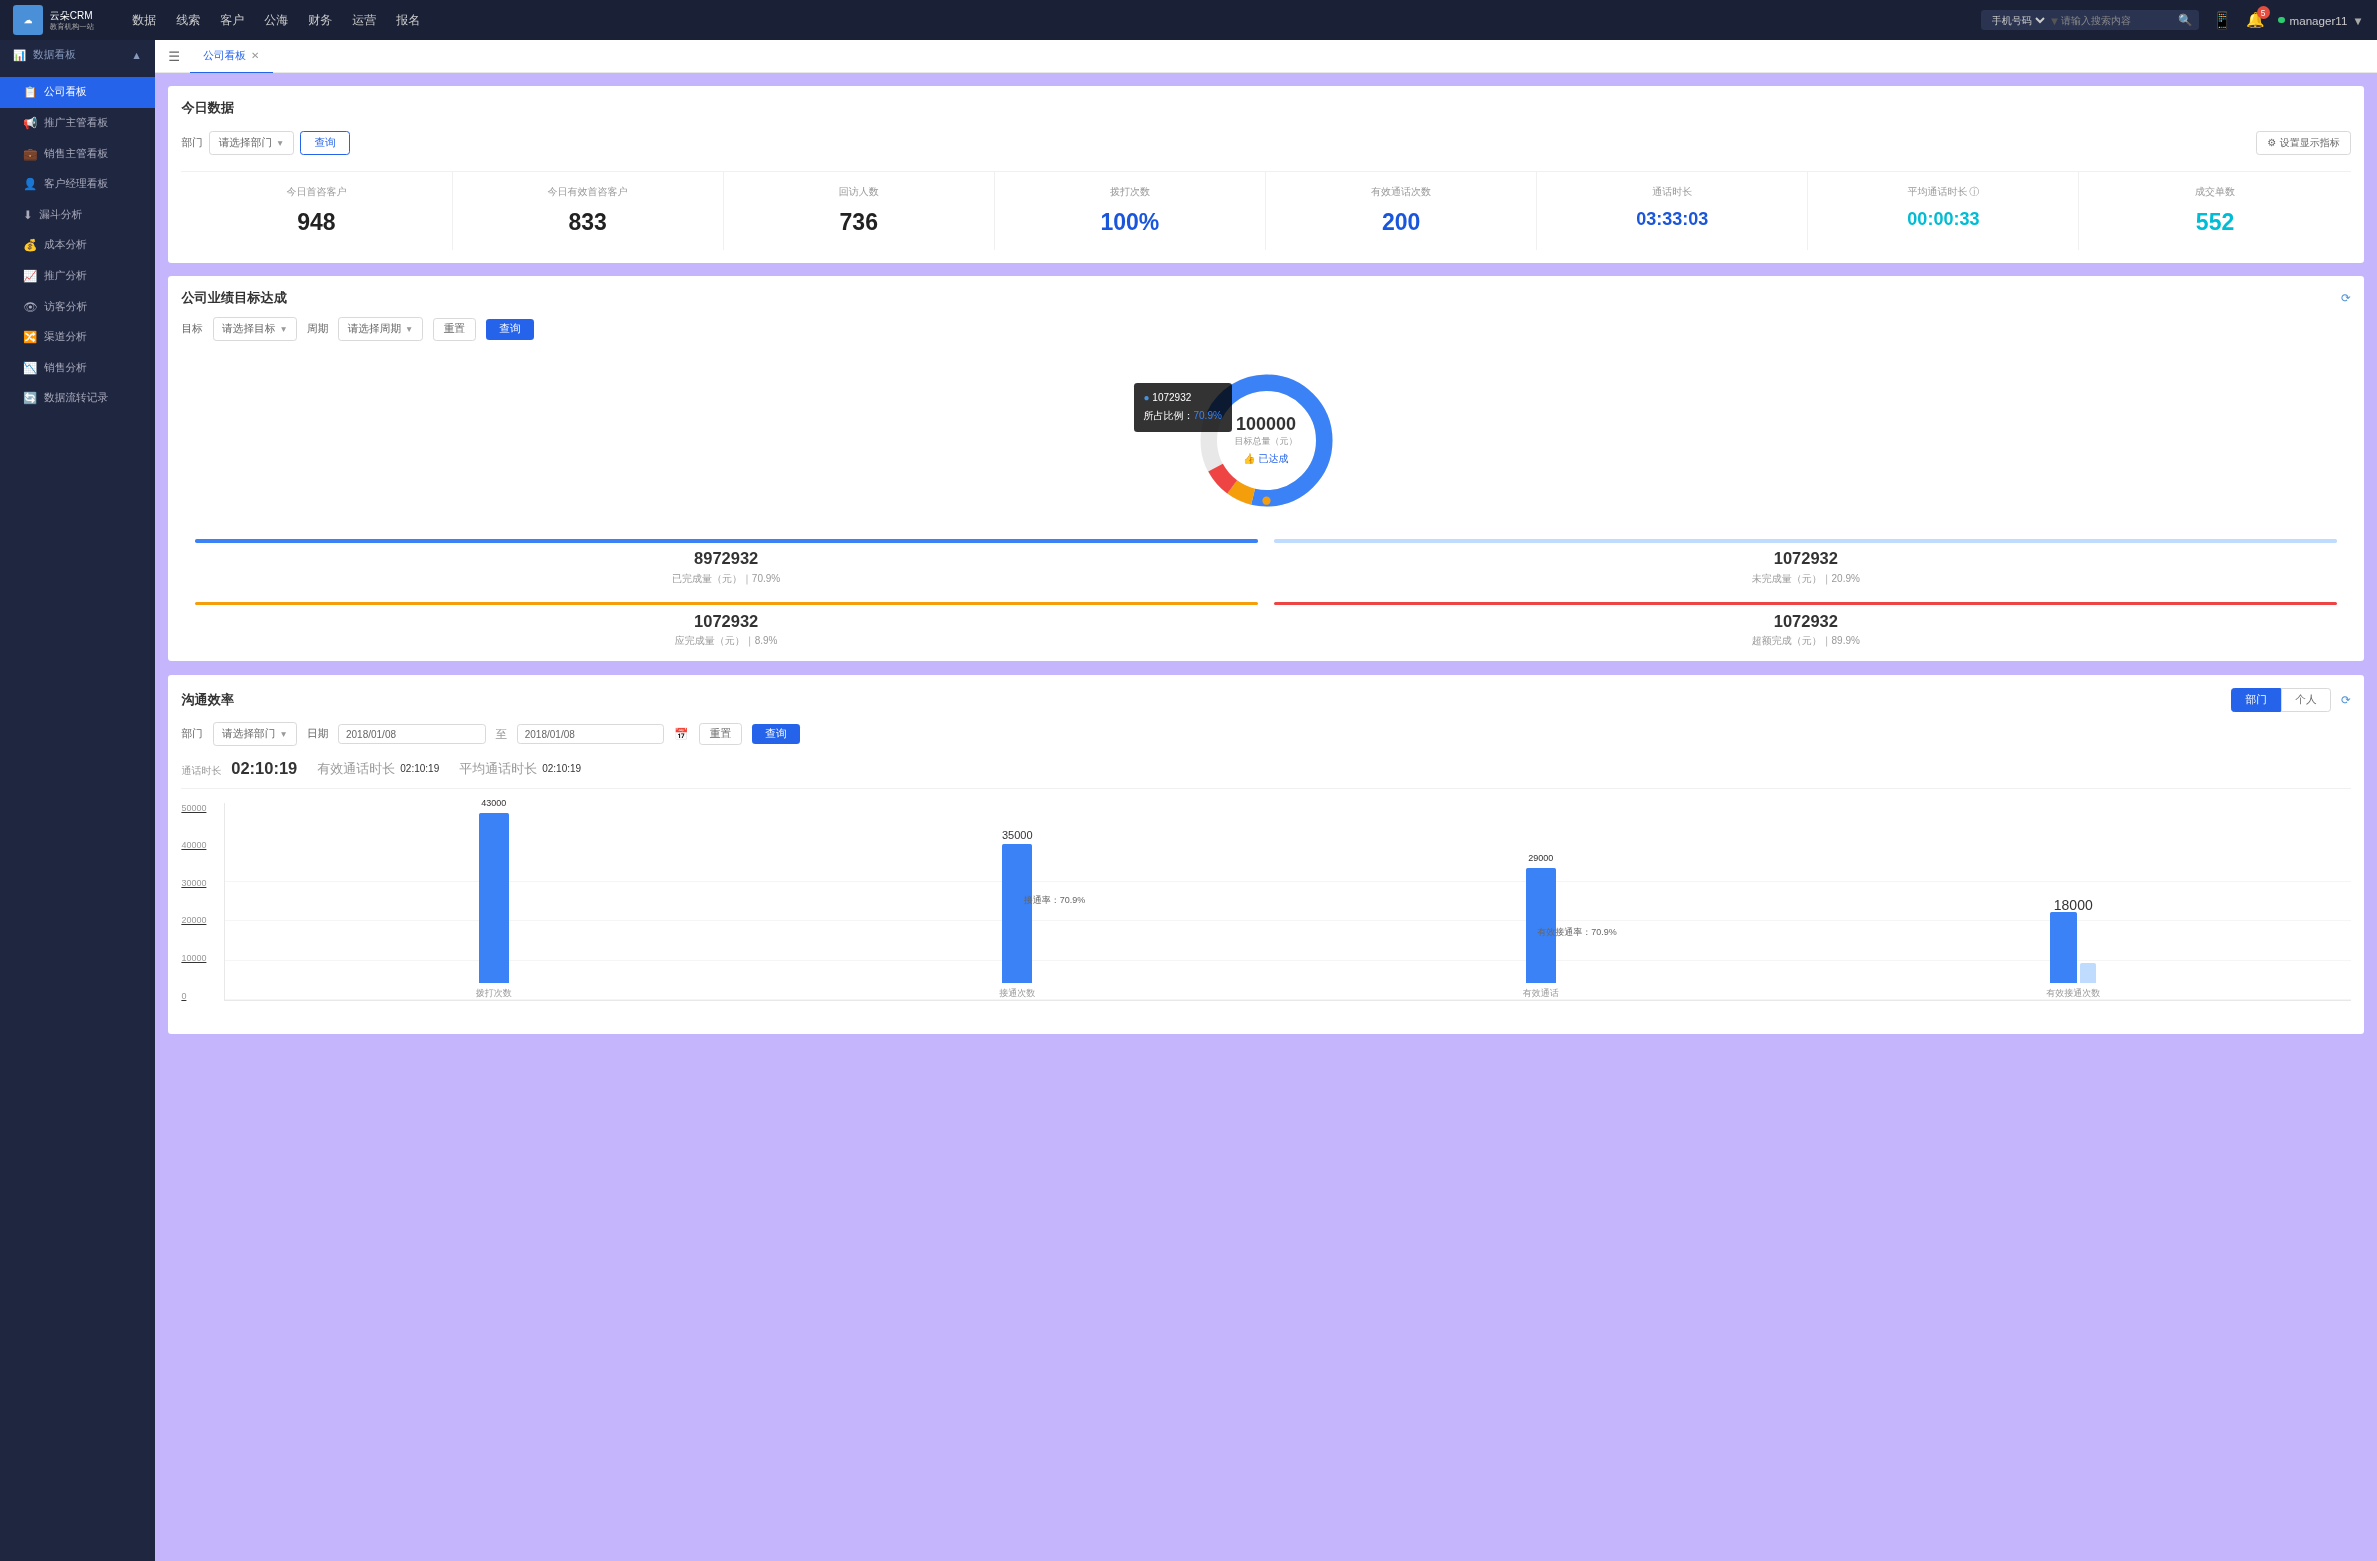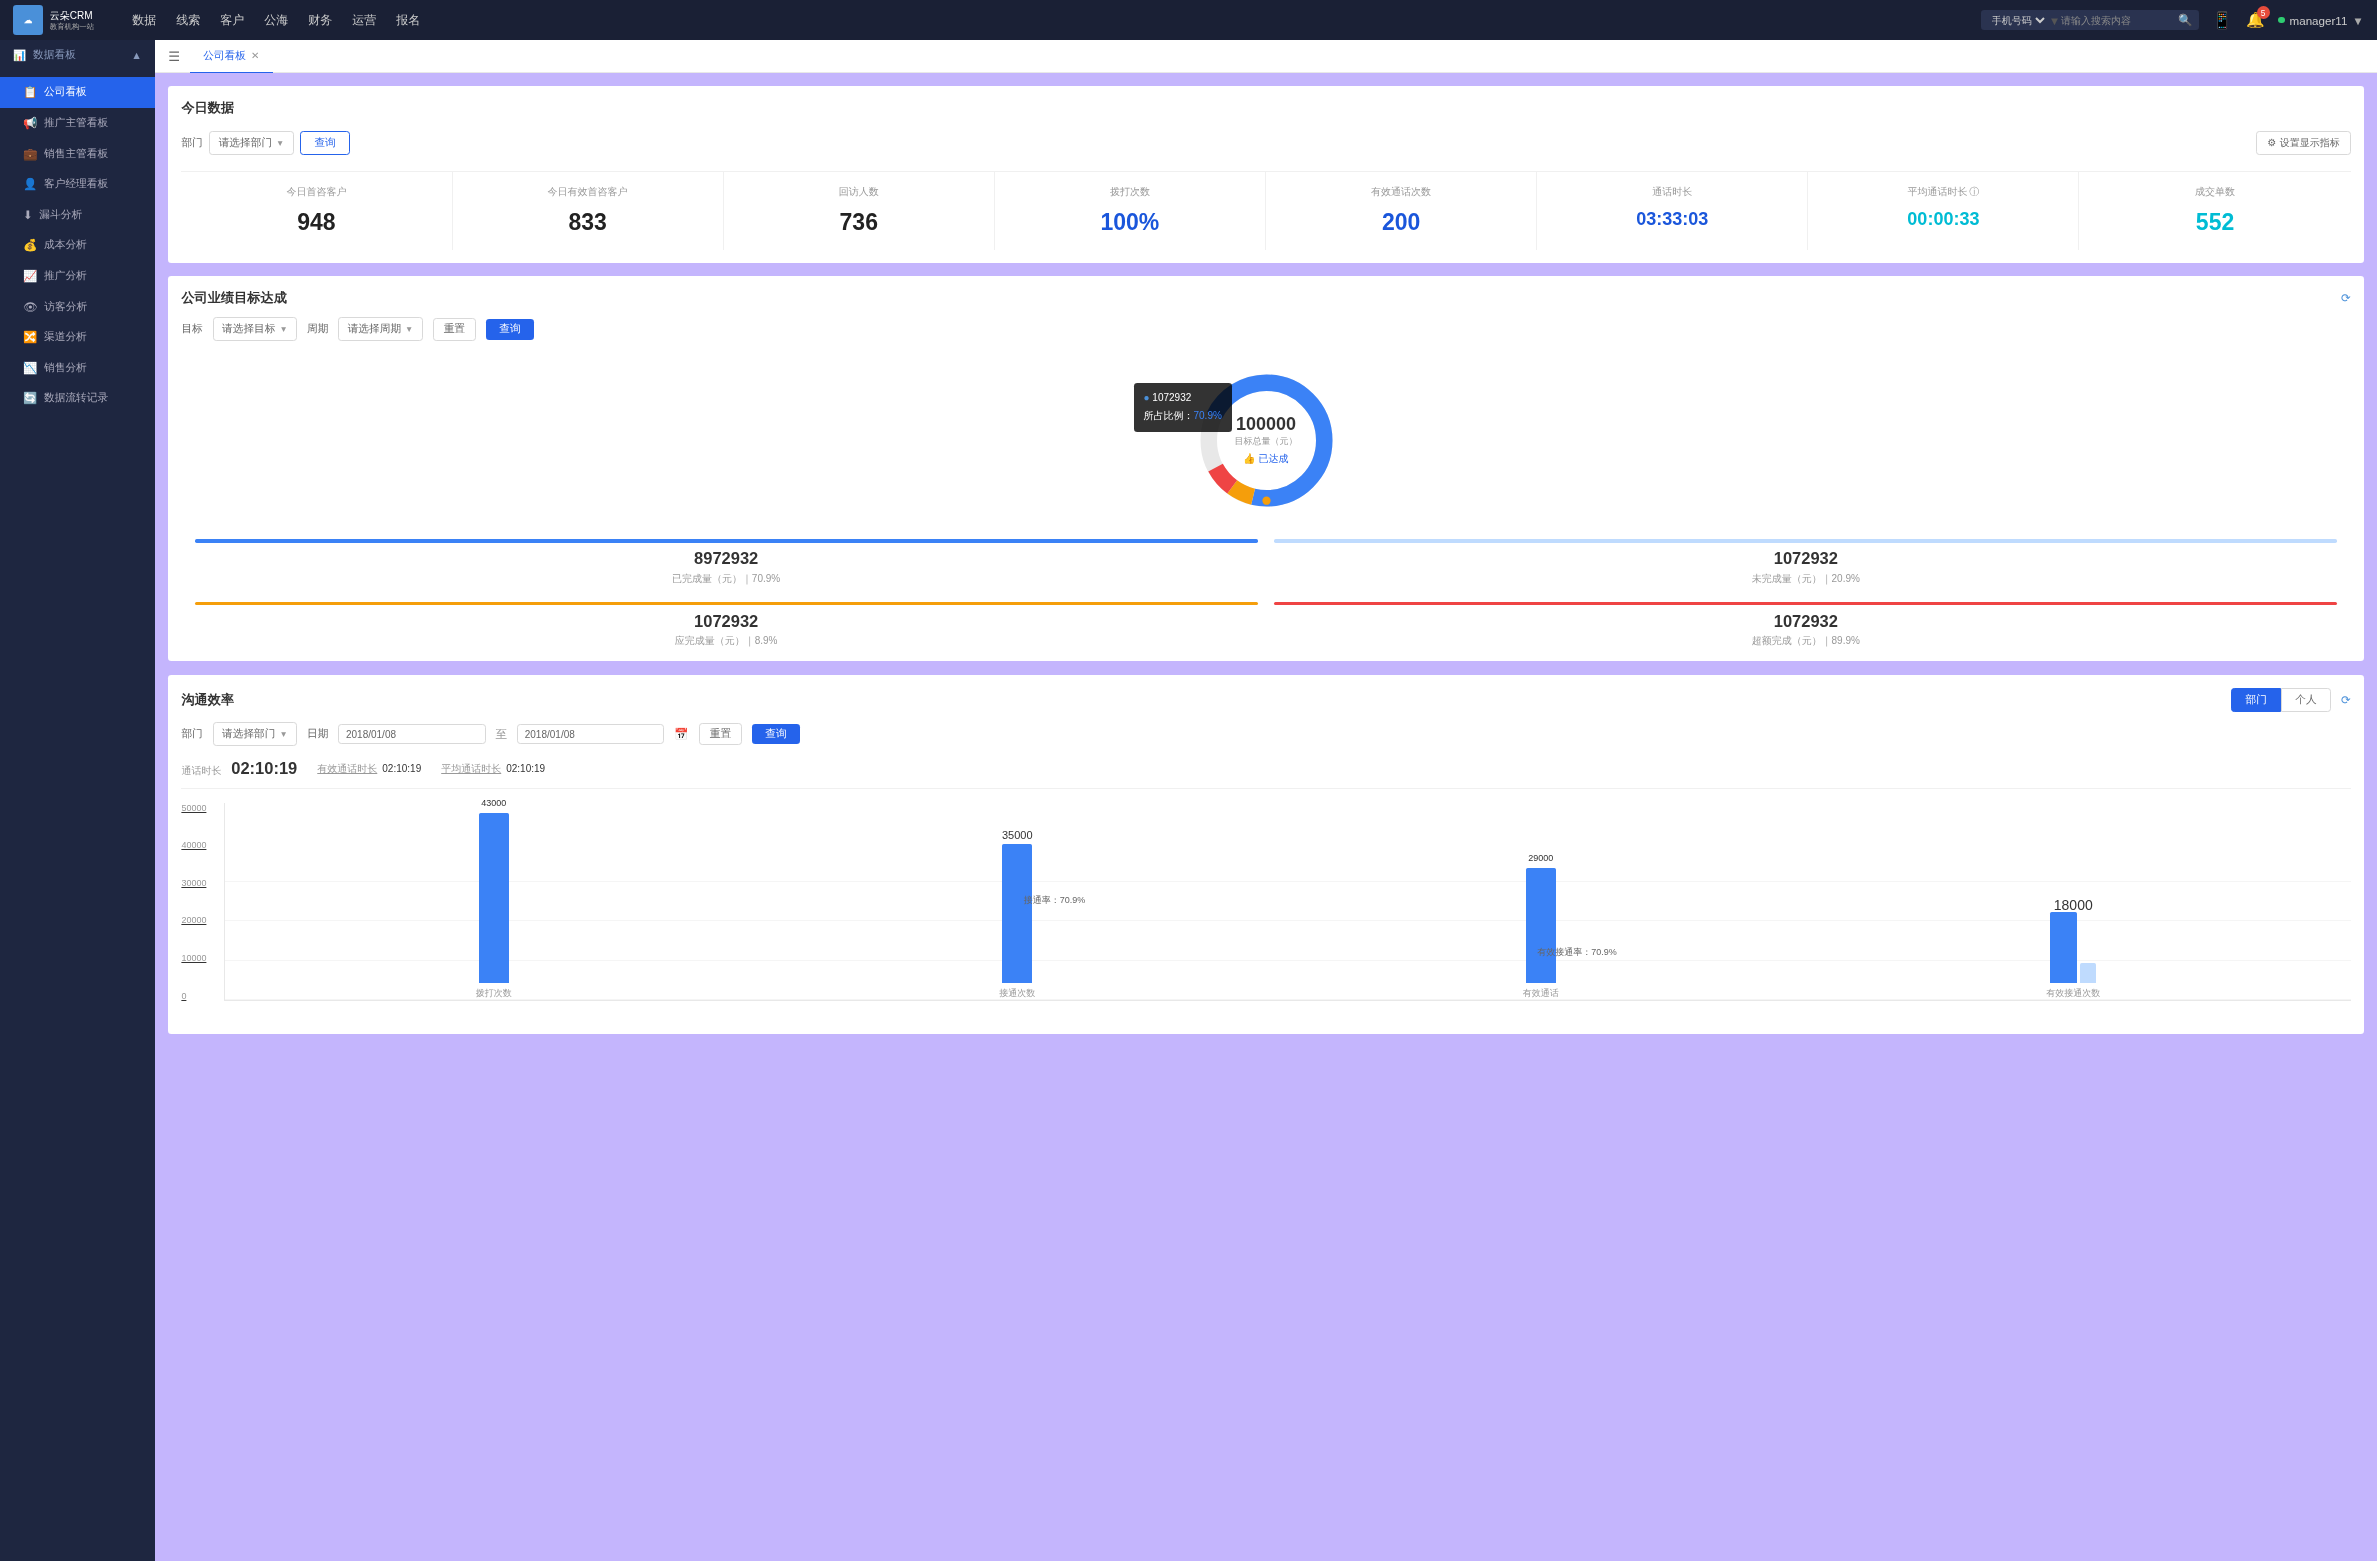--- a/index.html
+++ b/index.html
@@ -107,21 +107,21 @@
     .tab-btn:last-child { border-radius: 0 3.3px 3.3px 0; }
     .tab-btn.active { background: #2563eb; color: white; border-color: #2563eb; }
 
     .eff-filter { display: flex; align-items: center; gap: 10px; margin-bottom: 13.2px; }
     .date-input { border: 0.8px solid #d9d9d9; border-radius: 3.3px; padding: 3.3px 6.6px; font-size: 10px; color: #666; }
     .date-sep { color: #999; }
 
     .time-stats { display: flex; align-items: center; gap: 20px; margin-bottom: 13.2px; padding-bottom: 10px; border-bottom: 0.8px solid #f0f0f0; }
     .time-label { font-size: 10px; color: #999; }
     .time-value { font-size: 16.5px; font-weight: bold; color: #333; }
-    .time-sub { font-size: 10px; color: #999; text-decoration: underline; }
+    .time-sub { font-size: 13px; color: #999; }
     .time-sub-val { font-size: 10px; color: #333; }
     .y-tick { font-size: 9px; color: #999; }
   </style>
 </head>
 <body>
 
 <div class="top-nav">
   <div class="logo">
     <div class="logo-box">☁</div>
     <div class="logo-text">
@@ -428,21 +428,21 @@
                 <div style="font-size:9px;color:#999;margin-top:3.3px;text-align:center;">接通次数</div>
                 <div style="position:absolute;top:50px;right:-50px;font-size:9px;color:#666;white-space:nowrap;">接通率：70.9%</div>
               </div>
 
               <div style="display:flex;flex-direction:column;align-items:center;position:relative;">
                 <div style="position:relative;display:flex;flex-direction:column;align-items:center;">
                   <span style="position:absolute;top:-15px;left:50%;transform:translateX(-50%);font-size:9px;color:#333;white-space:nowrap;">29000</span>
                   <div style="width:30px;height:115px;background:#3b82f6;border-radius:1.7px 1.7px 0 0;"></div>
                 </div>
                 <div style="font-size:9px;color:#999;margin-top:3.3px;text-align:center;">有效通话</div>
-                <div style="position:absolute;top:78px;right:-58px;font-size:9px;color:#666;white-space:nowrap;">有效接通率：70.9%</div>
+                <div style="position:absolute;top:58px;right:-58px;font-size:9px;color:#666;white-space:nowrap;">有效接通率：70.9%</div>
               </div>
 
               <div style="display:flex;flex-direction:column;align-items:center;">
                 <div style="position:relative;display:flex;gap:3.3px;align-items:flex-end;">
                   <span style="position:absolute;top:-15px;left:50%;transform:translateX(-50%);font-size:14px;color:#333;white-space:nowrap;">18000</span>
                   <div style="width:26.4px;height:71px;background:#3b82f6;border-radius:1.7px 1.7px 0 0;"></div>
                   <div style="width:16.5px;height:20px;background:#bfdbfe;border-radius:1.7px 1.7px 0 0;"></div>
                 </div>
                 <div style="font-size:9px;color:#999;margin-top:3.3px;text-align:center;">有效接通次数</div>
               </div>

